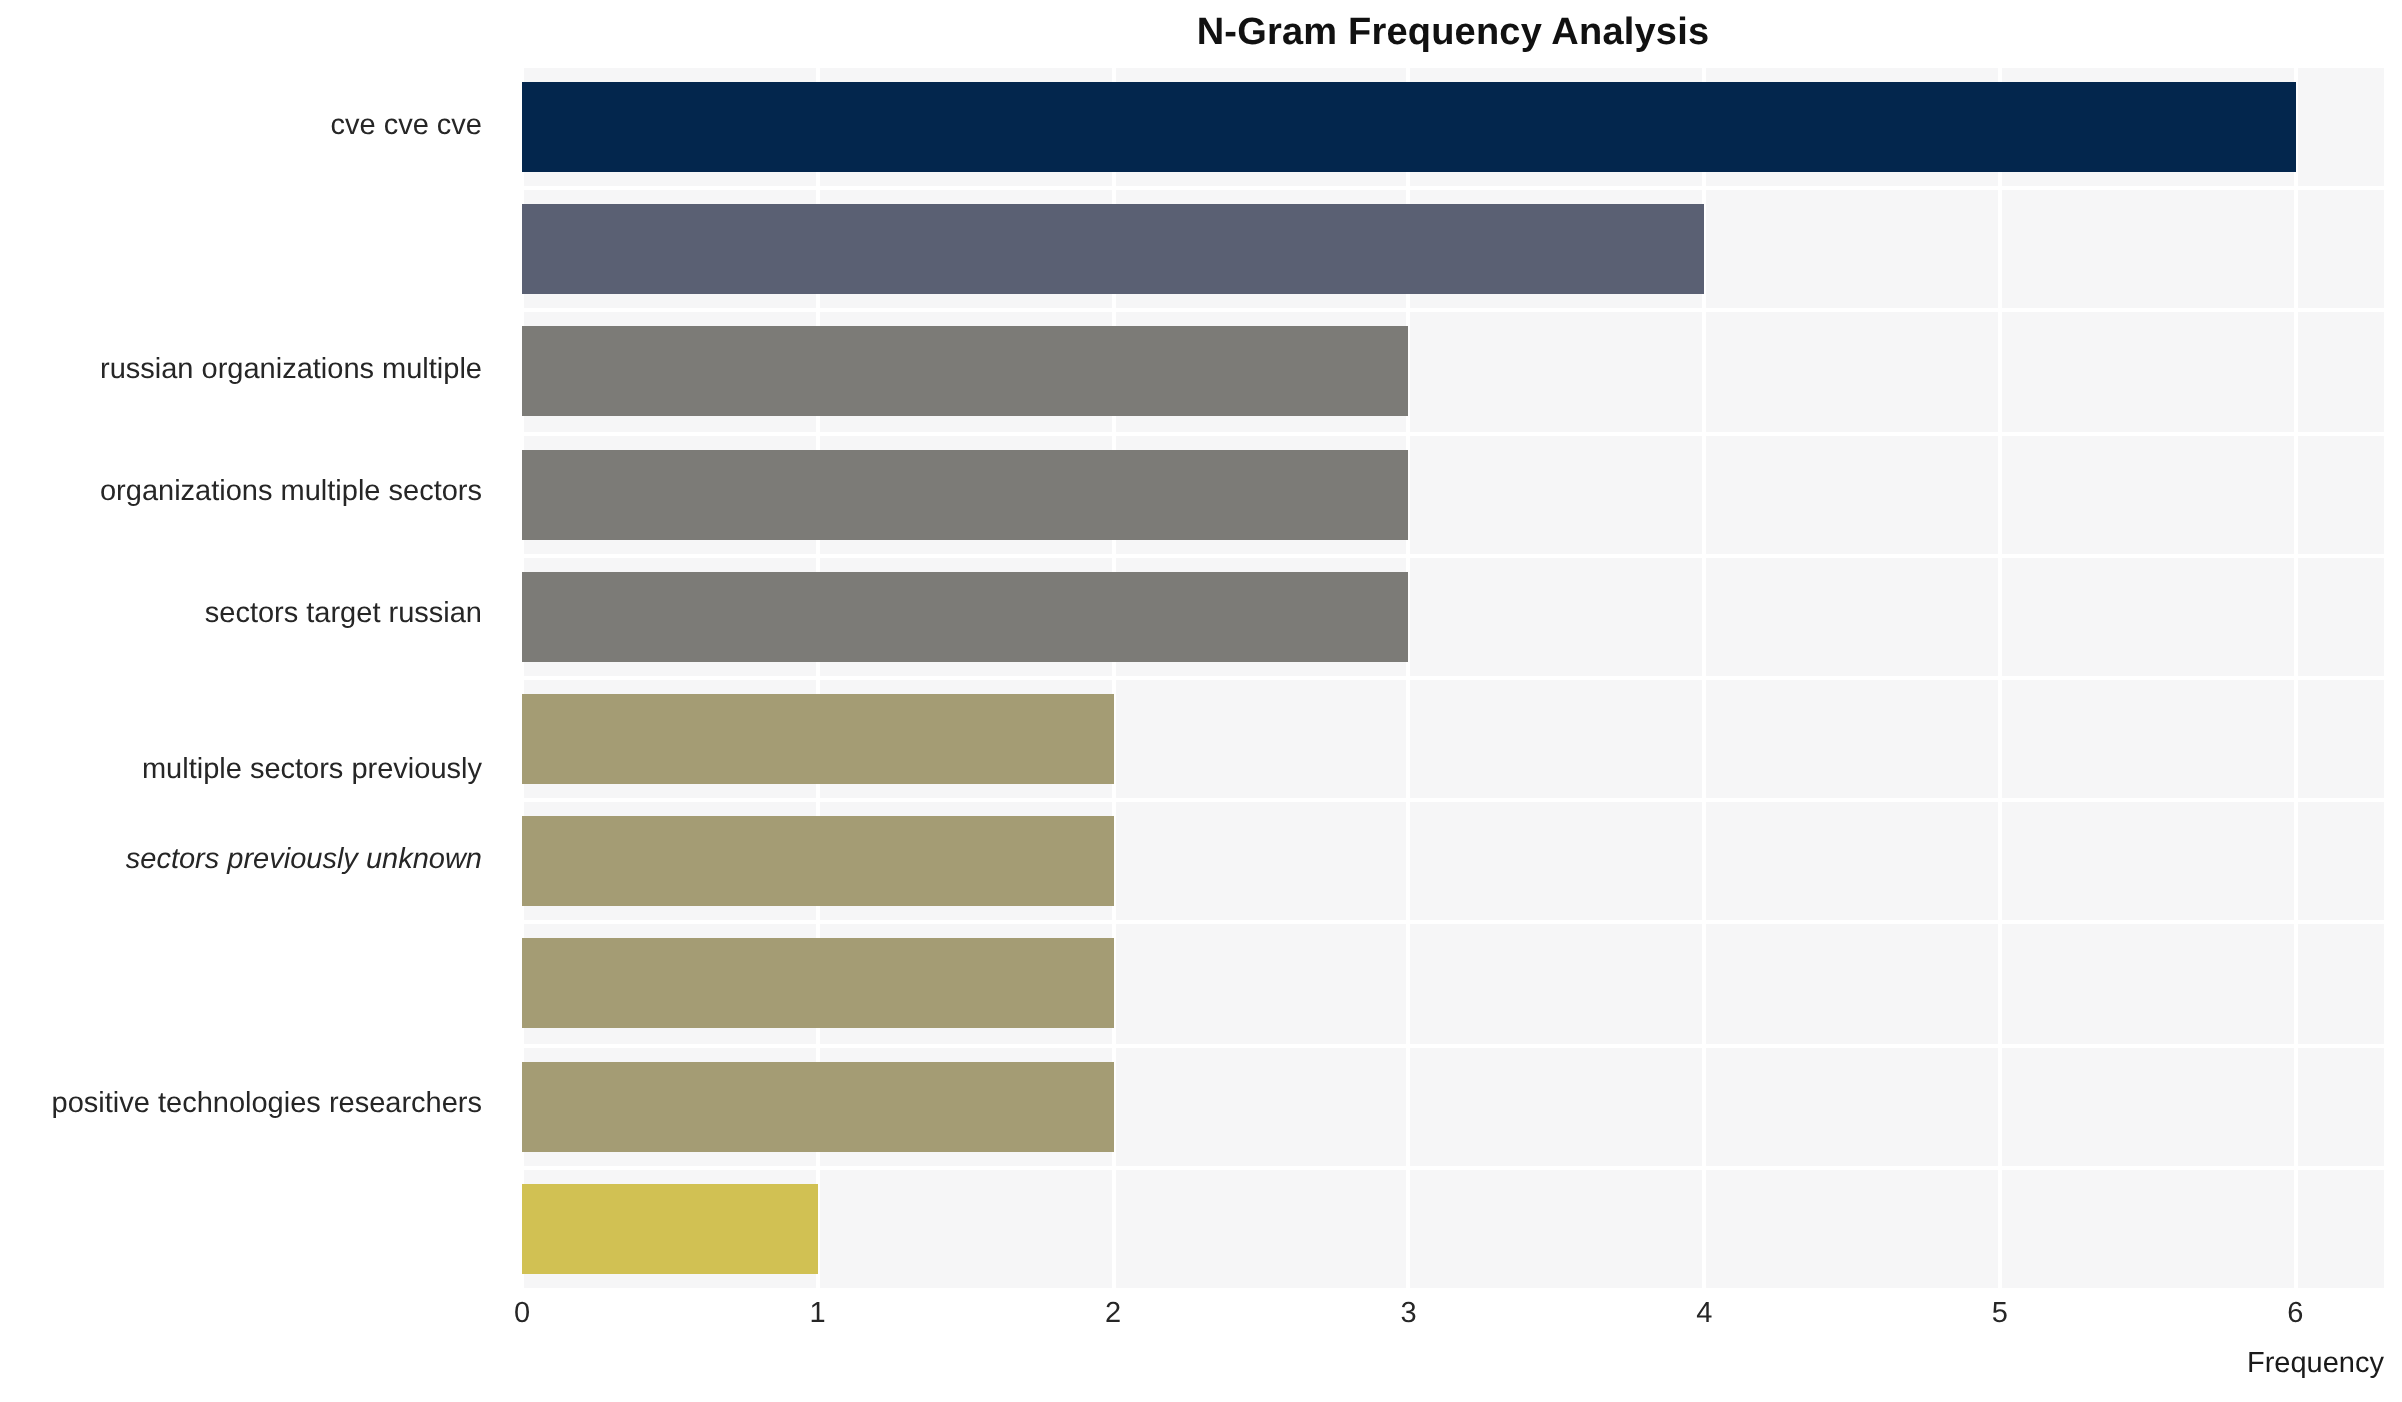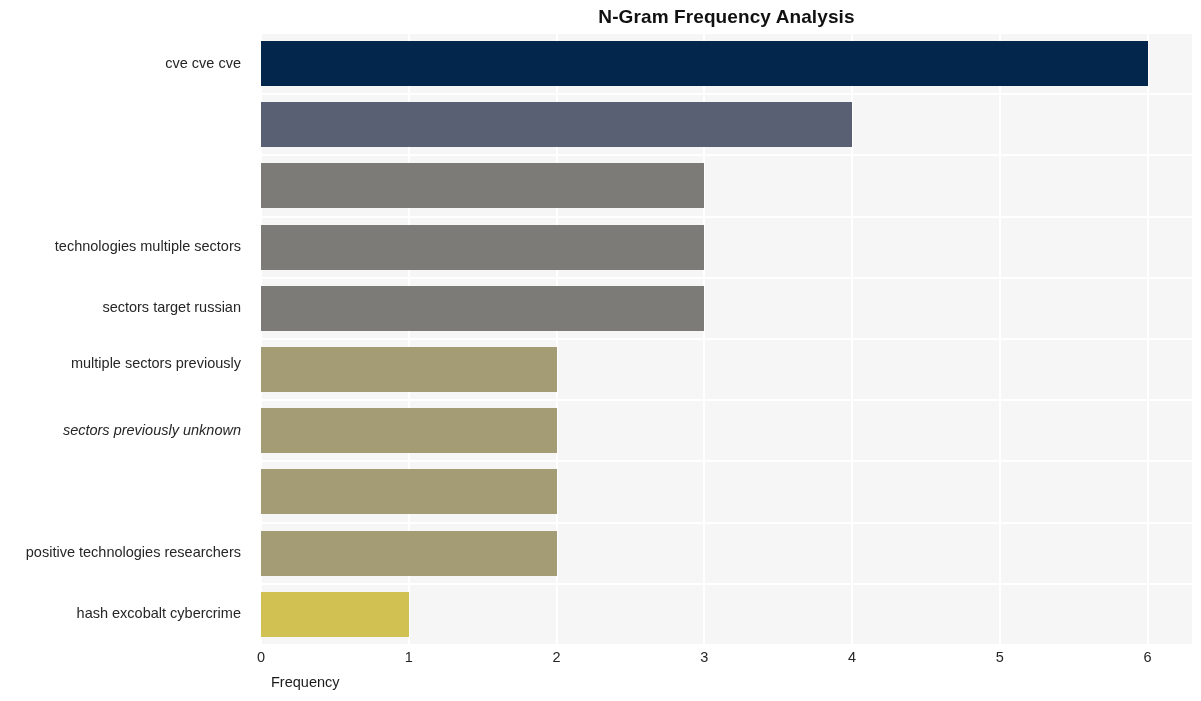--- a/index.html
+++ b/index.html
@@ -107,43 +107,43 @@
     position: absolute;
     top: 0;
     width: 40px;
     margin-left: -20px;
     text-align: center;
     font-size: 14.5px;
     color: #262626;
   }
   #x-axis-label {
     position: absolute;
-    left: 271px;
+    left: 261px;
     top: 674px;
     width: 931px;
-    text-align: left;
+    text-align: right;
     font-size: 14.5px;
     color: #1a1a1a;
   }
 </style>
 </head>
 <body>
 
 <div id="figure">
 
   <div id="chart-title">N-Gram Frequency Analysis</div>
 
   <div id="y-axis-labels">
       <div class="ytick" style="top: 21.6px; padding-right: 10px; box-sizing: border-box;">cve cve cve</div>
-      <div class="ytick" style="top: 205.2px; padding-right: 10px; box-sizing: border-box;">technologies multiple sectors</div>
+      <div class="ytick" style="top: 144px; padding-right: 10px; box-sizing: border-box;">russian organizations multiple</div>
+      <div class="ytick" style="top: 205.2px; padding-right: 10px; box-sizing: border-box;">organizations multiple sectors</div>
       <div class="ytick" style="top: 266.4px; padding-right: 10px; box-sizing: border-box;">sectors target russian</div>
-      <div class="ytick" style="top: 322px; padding-right: 10px; box-sizing: border-box;">multiple sectors previously</div>
+      <div class="ytick" style="top: 344px; padding-right: 10px; box-sizing: border-box;">multiple sectors previously</div>
       <div class="ytick" style="top: 388.8px; padding-right: 10px; box-sizing: border-box; font-style: italic;">sectors previously unknown</div>
       <div class="ytick" style="top: 511.2px; padding-right: 10px; box-sizing: border-box; padding-left: 20px;">positive technologies researchers</div>
-      <div class="ytick" style="top: 572.4px; padding-right: 10px; box-sizing: border-box;">hash excobalt cybercrime</div>
     </div>
 
   <div id="plot-area">
     <div id="gridlines">
         <div class="vgrid" style="left: -1px;"></div>
         <div class="vgrid" style="left: 146.778px;"></div>
         <div class="vgrid" style="left: 294.556px;"></div>
         <div class="vgrid" style="left: 442.333px;"></div>
         <div class="vgrid" style="left: 590.111px;"></div>
         <div class="vgrid" style="left: 737.889px;"></div>

